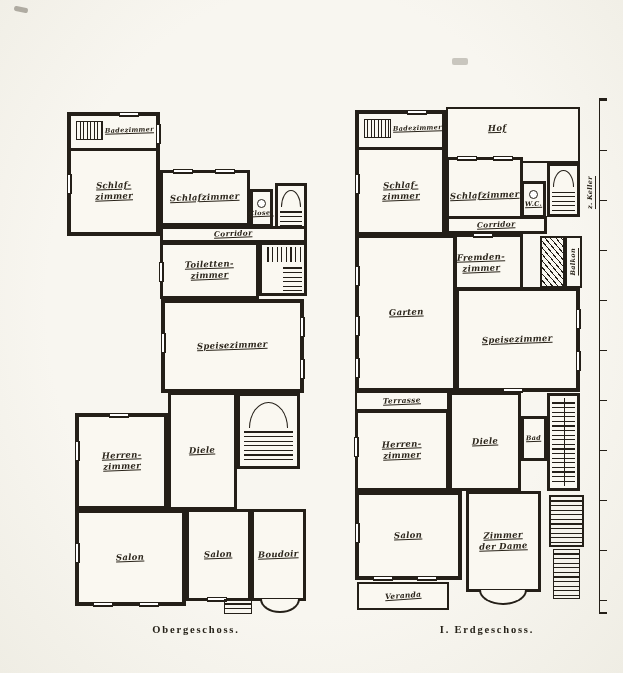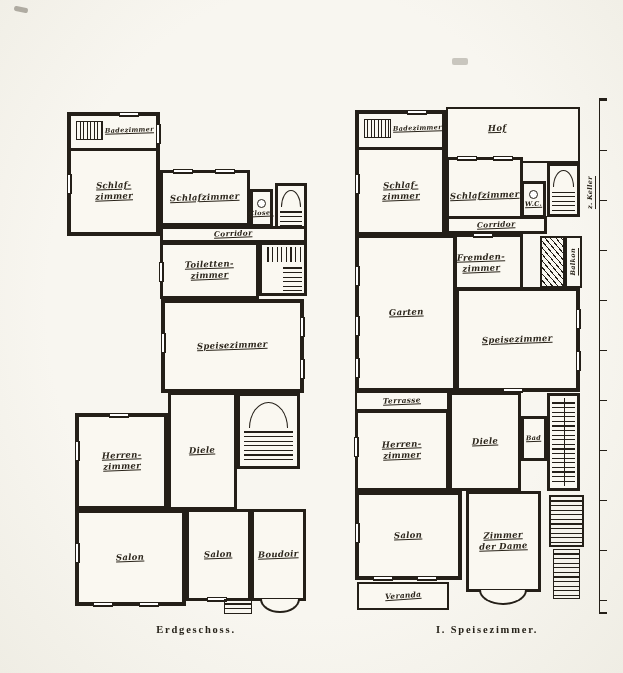--- a/index.html
+++ b/index.html
@@ -149,21 +149,21 @@
     <span class="lbl u">Salon</span>
     <i class="win win-h" style="left:18px;bottom:-4px;"></i>
   </div>
 
   <div class="room" style="left:251px;top:509px;width:55px;height:92px;">
     <span class="lbl u">Boudoir</span>
   </div>
   <div class="bay" style="left:260px;top:599px;width:40px;height:14px;"></div>
   <div class="abs treads-h" style="left:224px;top:599px;width:26px;height:13px;border:1.5px solid var(--ink);"></div>
 
-  <div class="caption" style="left:126px;top:624px;width:140px;">Erdgeschoss.</div>
+  <div class="caption" style="left:126px;top:624px;width:140px;">Obergeschoss.</div>
 
   <div class="room b2" style="left:446px;top:107px;width:134px;height:56px;display:block;">
     <span class="lbl u abs" style="left:40px;top:14px;">Hof</span>
   </div>
 
   <div class="room b4" style="left:355px;top:110px;width:91px;height:126px;display:block;">
     <div class="abs" style="left:0;top:0;right:0;height:33px;border-bottom:3px solid var(--ink);">
       <div class="tub" style="left:5px;top:5px;width:27px;height:19px;"></div>
       <span class="lbl sm u abs" style="left:34px;top:10px;">Badezimmer</span>
     </div>
@@ -269,15 +269,15 @@
     <span class="lbl md u" style="transform:rotate(-4deg);">Veranda</span>
   </div>
 
   <div class="abs treads-h" style="left:549px;top:495px;width:31px;height:48px;border:2px solid var(--ink);"></div>
   <div class="abs treads-h" style="left:553px;top:549px;width:25px;height:48px;border:1.5px solid var(--ink);"></div>
 
   <div class="abs lbl sm u vtext" style="left:586px;top:176px;transform:rotate(180deg);">z. Keller</div>
 
   <div class="scalebar" style="left:599px;top:98px;width:7px;height:512px;"></div>
 
-  <div class="caption" style="left:412px;top:624px;width:150px;">I. Speisezimmer.</div>
+  <div class="caption" style="left:412px;top:624px;width:150px;">I. Erdgeschoss.</div>
 
 </div>
 
 </body></html>

